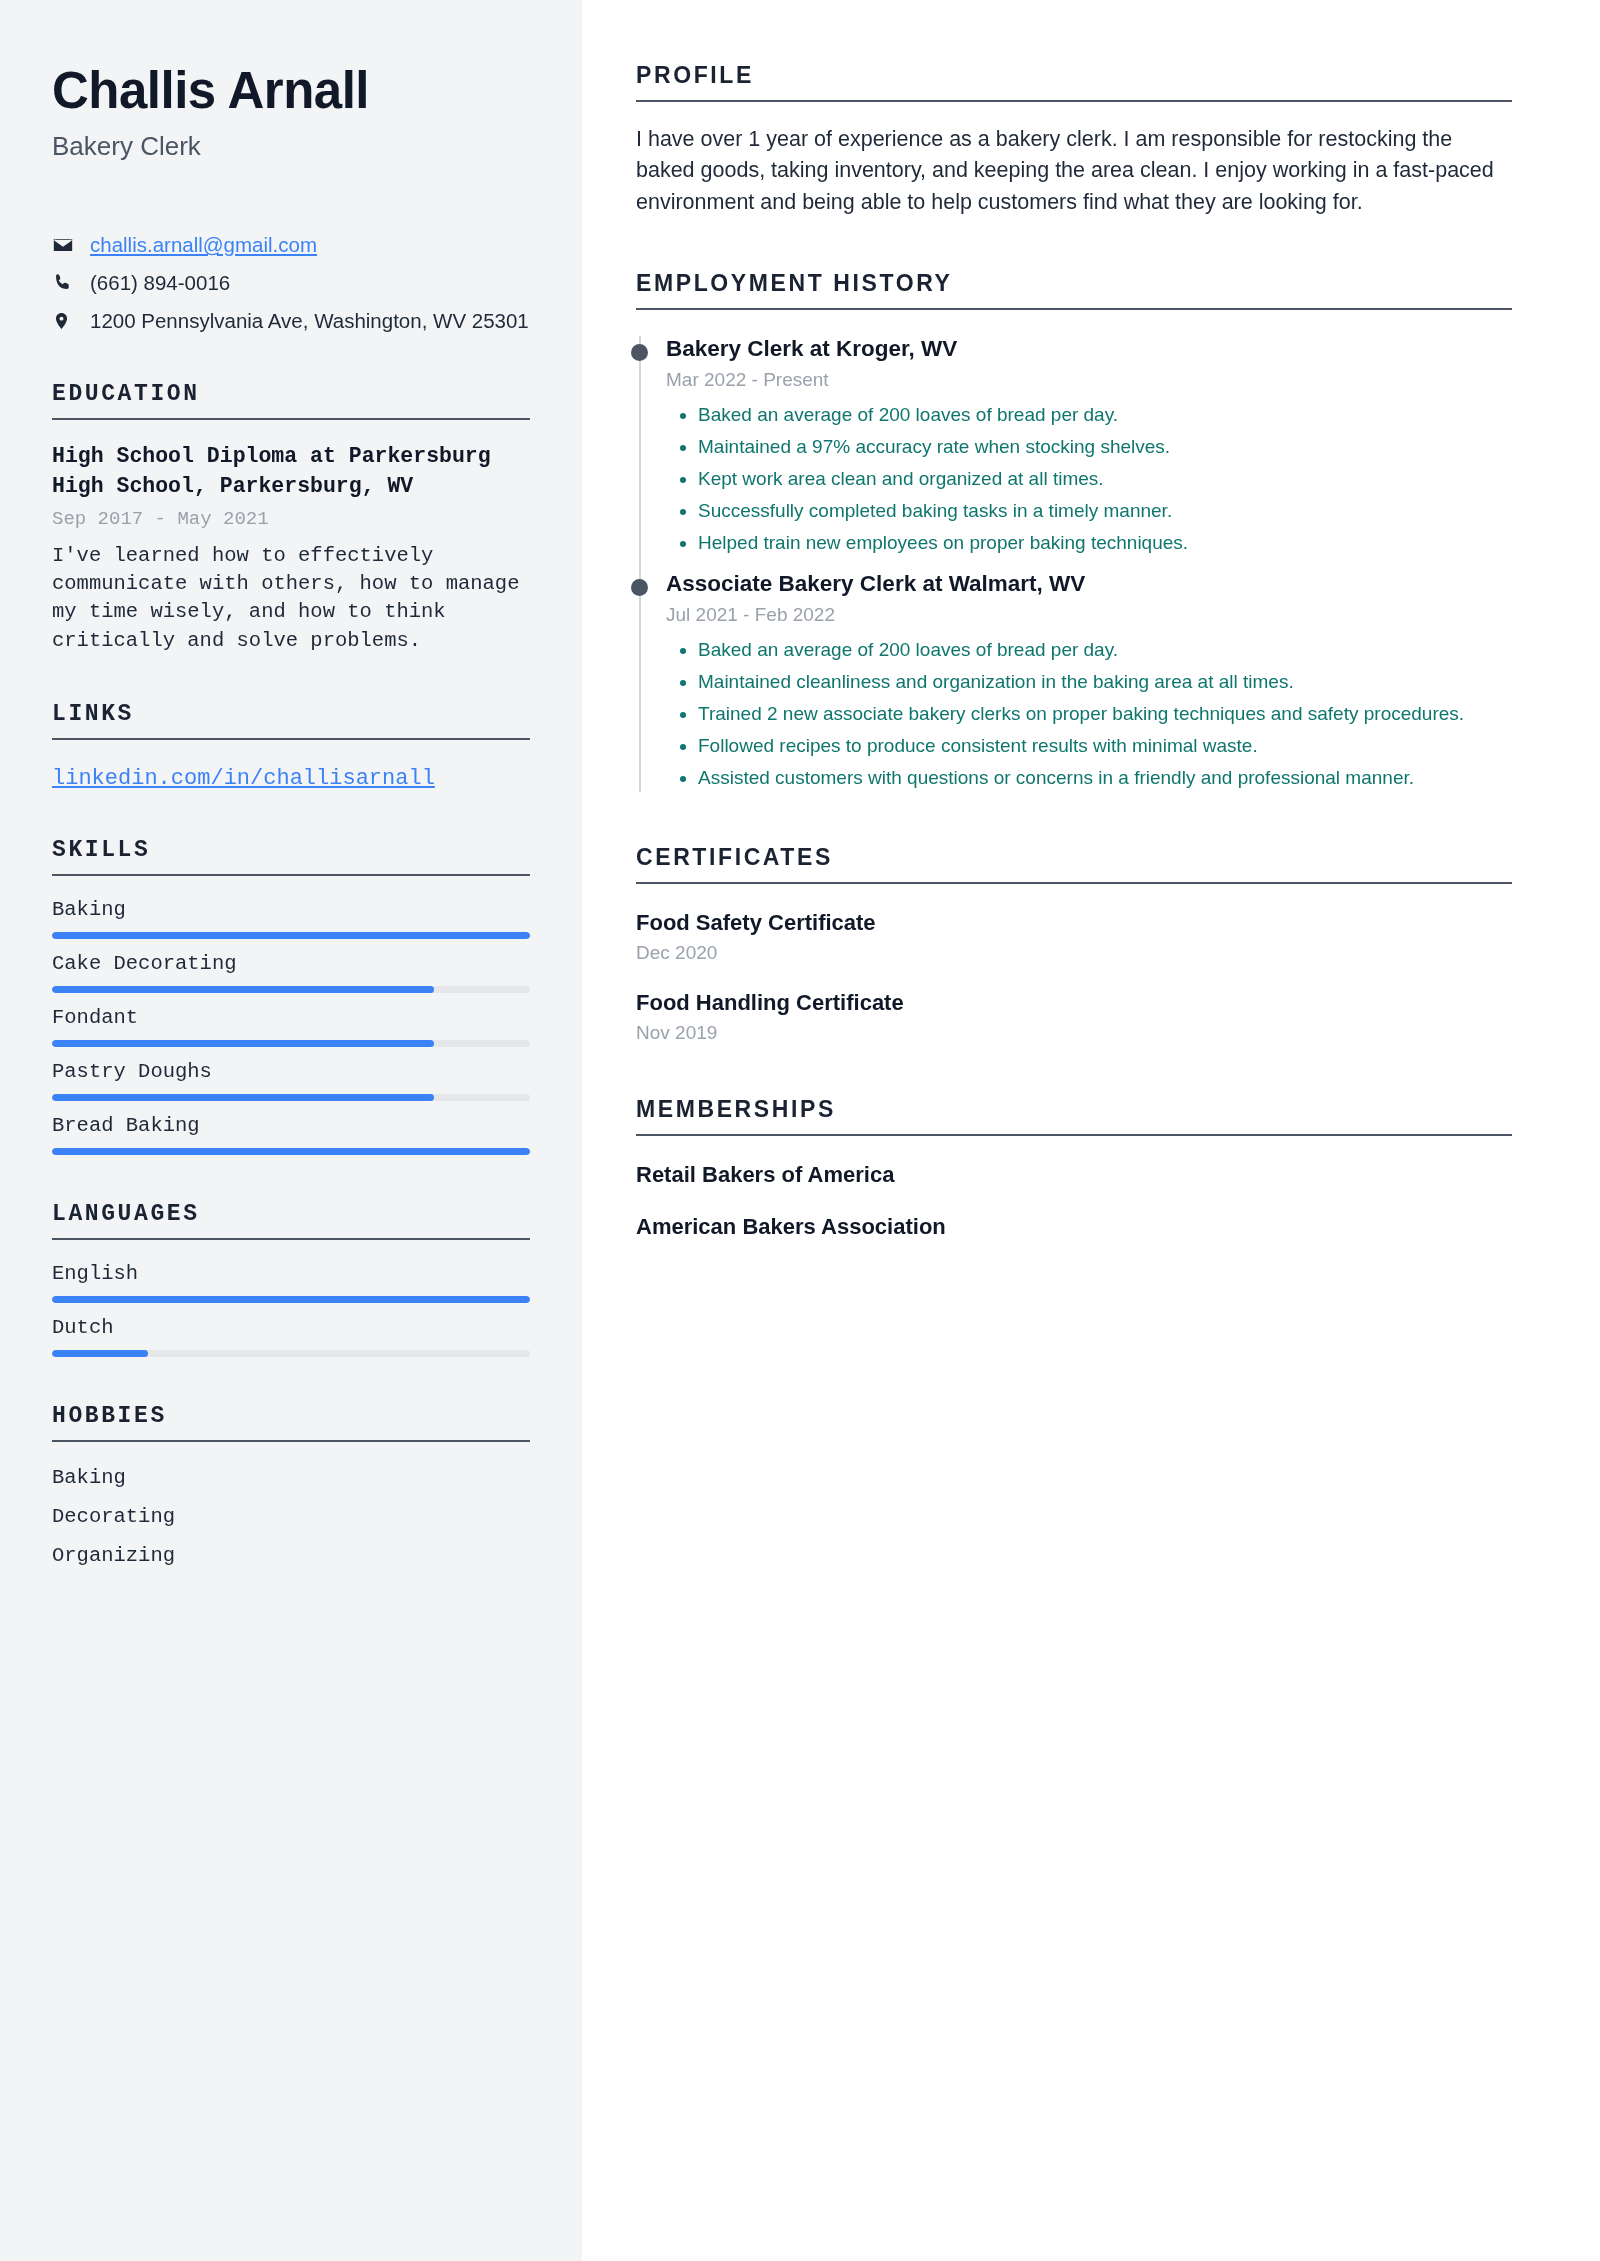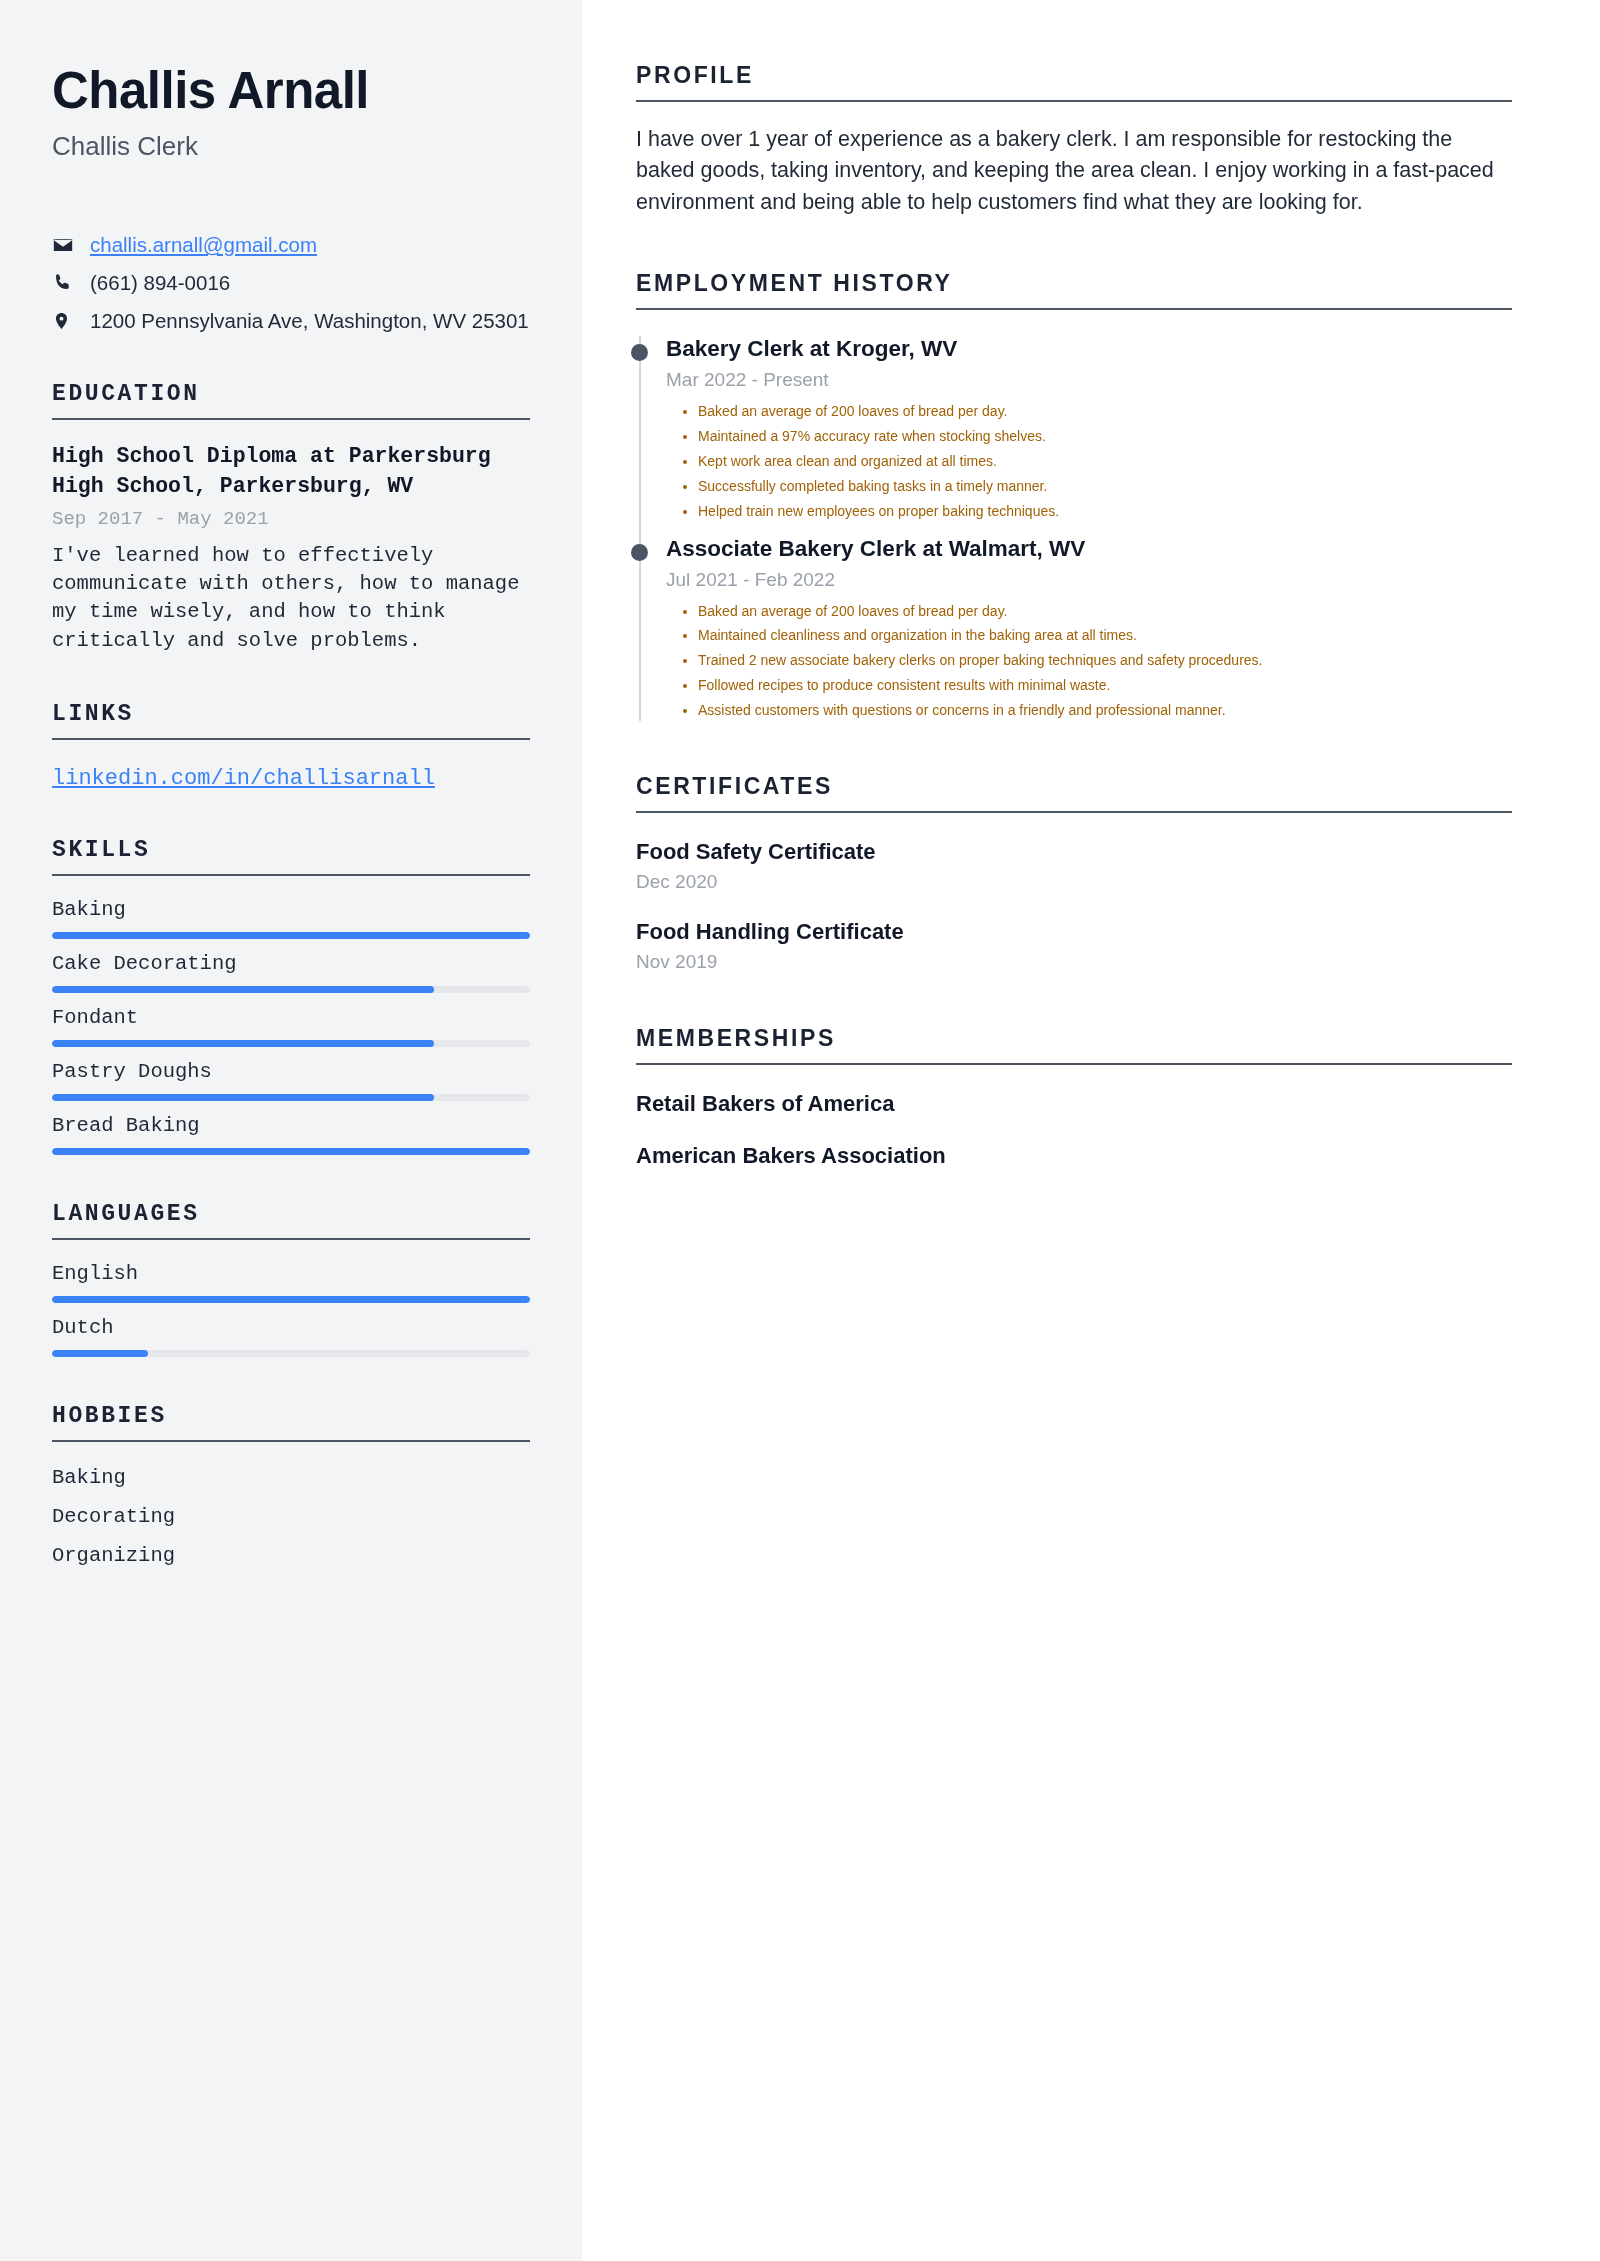--- a/index.html
+++ b/index.html
@@ -160,23 +160,23 @@
     font-weight:700;
     color:#111827;
   }
   .job-date {
     font-size:19px;
     color:#9aa1ab;
     margin-top:7px;
   }
   .bullets { margin-top:11px; padding-left:32px; }
   .bullets li {
-    font-size:14px;
+    font-size:19px;
     line-height:1.42;
-    color:#a16207;
+    color:#0f766e;
     margin-bottom:5px;
     list-style:disc;
   }
 
   .cert { margin-top:26px; }
   .cert-title { font-size:22px; font-weight:700; color:#111827; }
   .cert-date { font-size:19px; color:#9aa1ab; margin-top:6px; }
 
   .member {
     font-size:22px;
@@ -186,21 +186,21 @@
   }
 </style>
 </head>
 <body>
 
 <div class="page">
 
   <aside class="sidebar">
 
     <h1 class="name">Challis Arnall</h1>
-    <div class="job-title">Challis Clerk</div>
+    <div class="job-title">Bakery Clerk</div>
 
     <div class="contact">
 
       <div class="contact-row">
         <span class="contact-ico">
           <svg width="22" height="22" viewBox="0 0 24 24">
               <path d="M2 5h20v14H2z" fill="none"></path>
               <path d="M2 5.5h20v13H2zM2.8 6.4l9.2 6.6 9.2-6.6" fill="#1f2937"></path>
               <path d="M2.8 6.4l9.2 6.6 9.2-6.6" stroke="#f2f4f6" stroke-width="1.6" fill="none"></path>
             </svg>

